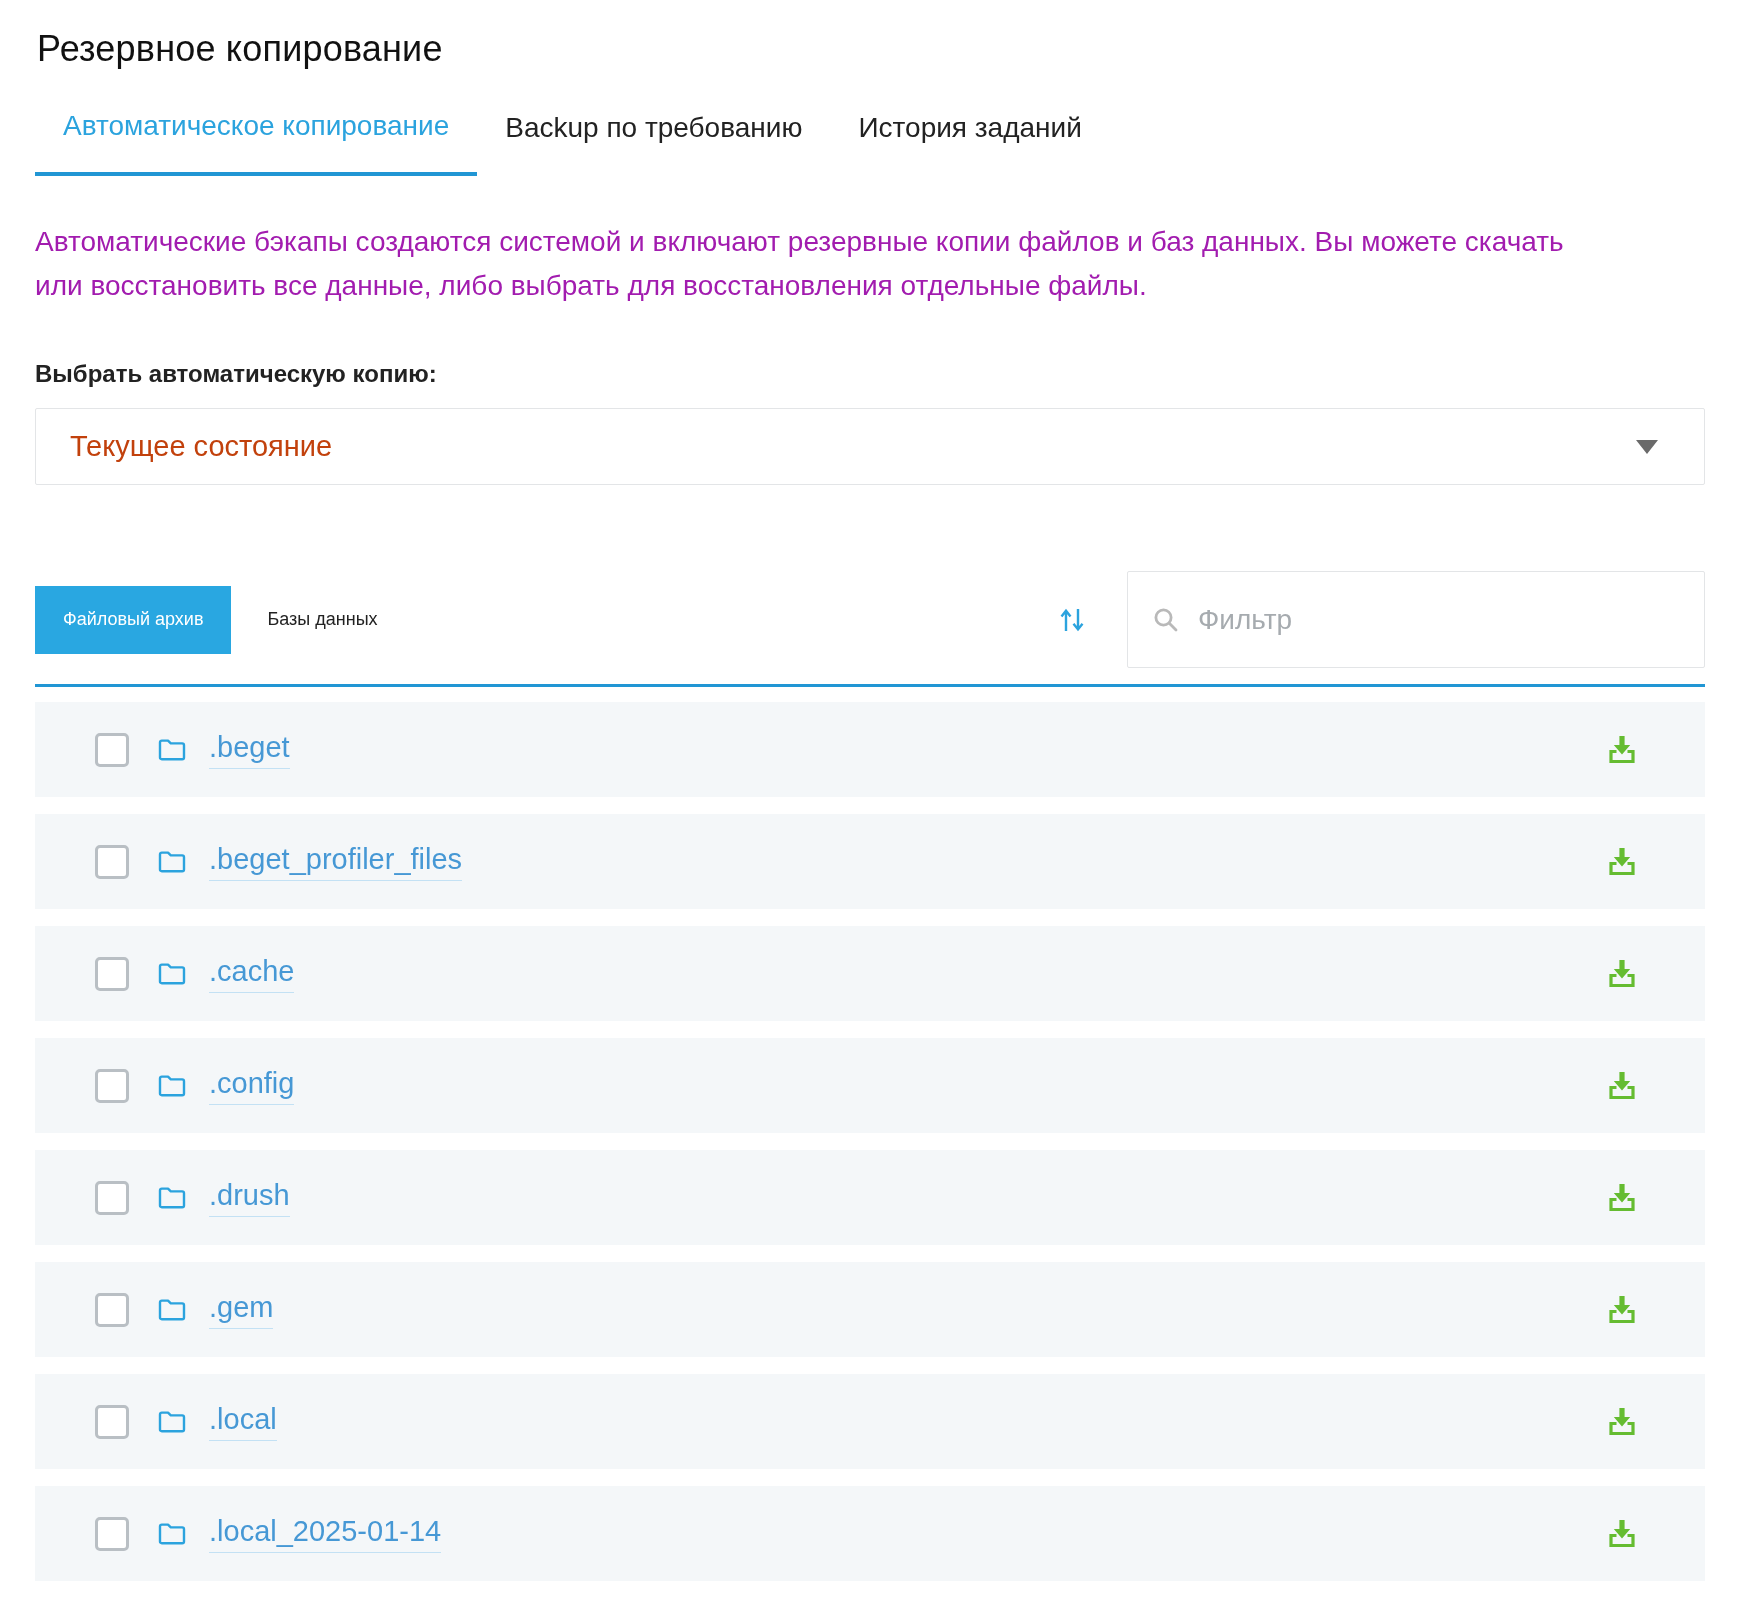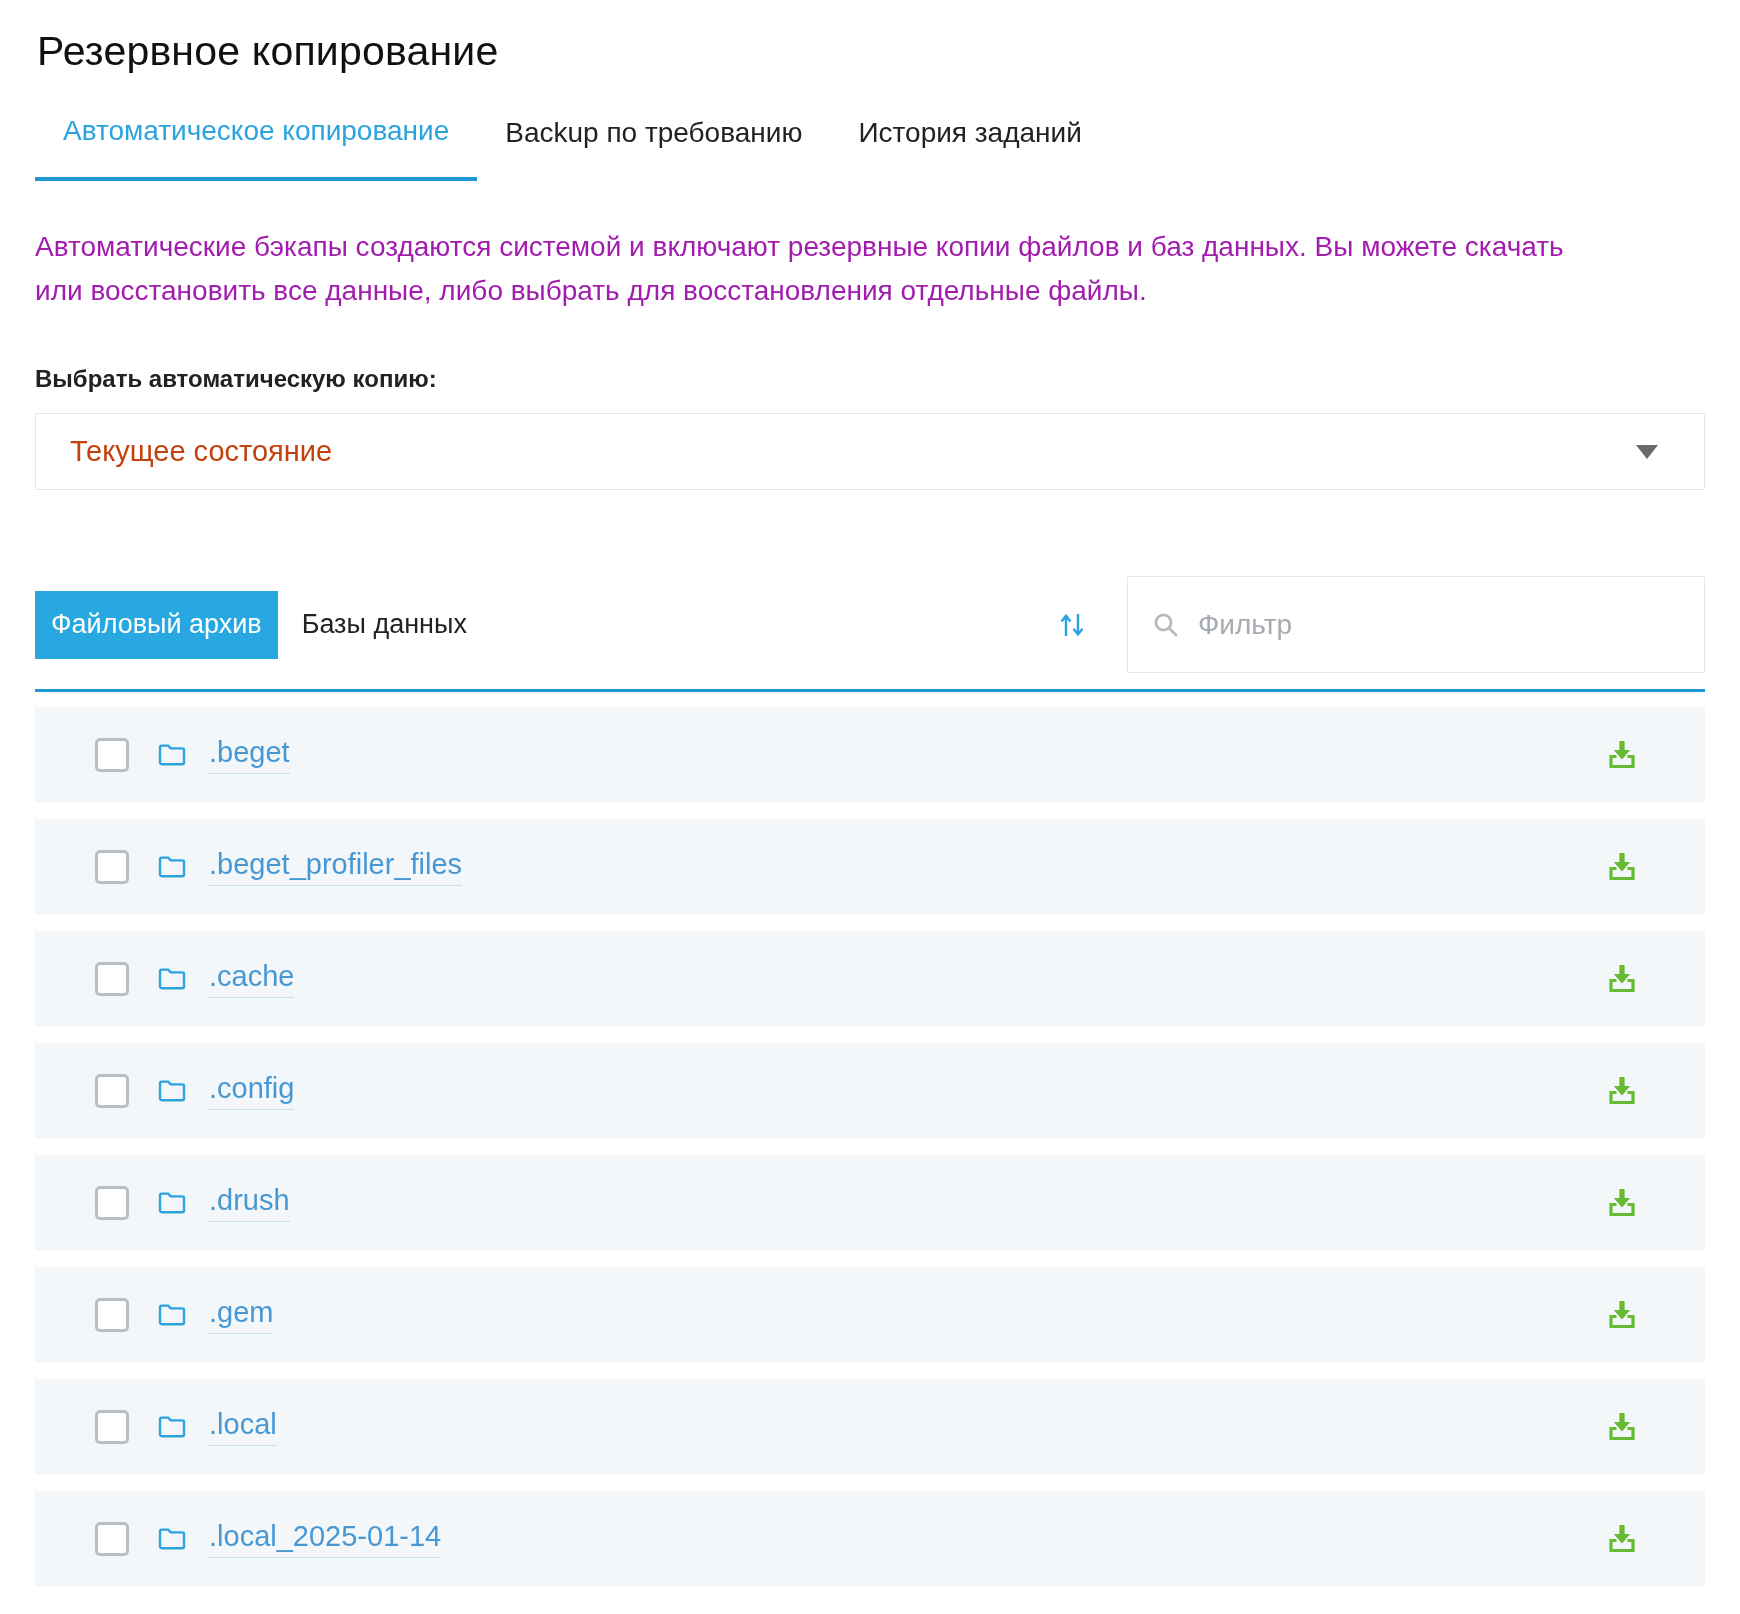--- a/index.html
+++ b/index.html
@@ -7,21 +7,21 @@
   body {
     width:1740px; min-height:1614px;
     font-family:"Liberation Sans","DejaVu Sans",sans-serif;
     color:#222;
   }
   .container { padding:0 35px; }
 
   
   .page-title {
     margin:28px 0 0 2px;
-    font-size:41px; font-weight:500; color:#111;
+    font-size:36px; font-weight:500; color:#111;
     letter-spacing:0.2px;
   }
 
   
   .tabs { display:flex; margin-top:40px;align-items:center; }
   .tab {
     font-size:28px; color:#222; cursor:pointer;
     padding:0 28px 30px 28px; white-space:nowrap;
   }
   .tab.active { color:#2ba3de; border-bottom:4px solid #2196d4; }
@@ -50,21 +50,21 @@
   }
 
   
   .subtab-bar {
     margin-top:86px;
     display:flex; align-items:center;
     border-bottom:3px solid #2196d4;
     padding-bottom:16px;
   }
   .subtab {
-    font-size:27px; height:68px; padding:0 16px;
+    font-size:18px; height:68px; padding:0 28px;
     display:flex; align-items:center; color:#222; cursor:pointer;
     white-space:nowrap;
   }
   .subtab.active { background:#29a7e1; color:#fff; }
   .subtab.inactive { margin-left:8px; }
   .spacer { flex:1; }
   .sort-btn { margin-right:40px; display:flex; align-items:center; cursor:pointer; }
   .filter-box {
     width:578px; height:97px;
     border:1px solid #e3e5e7; border-radius:2px;

